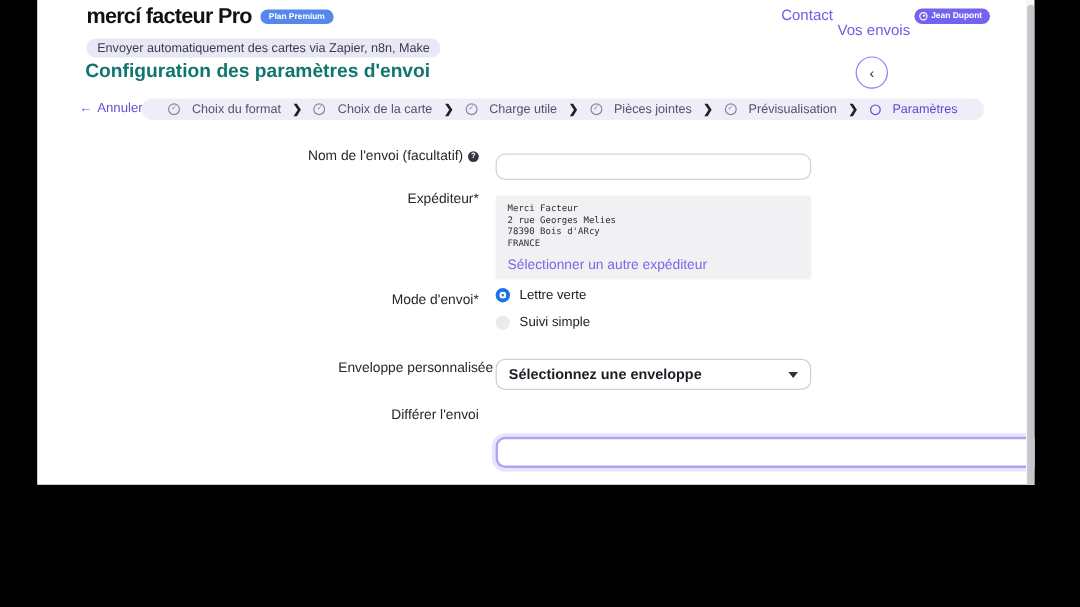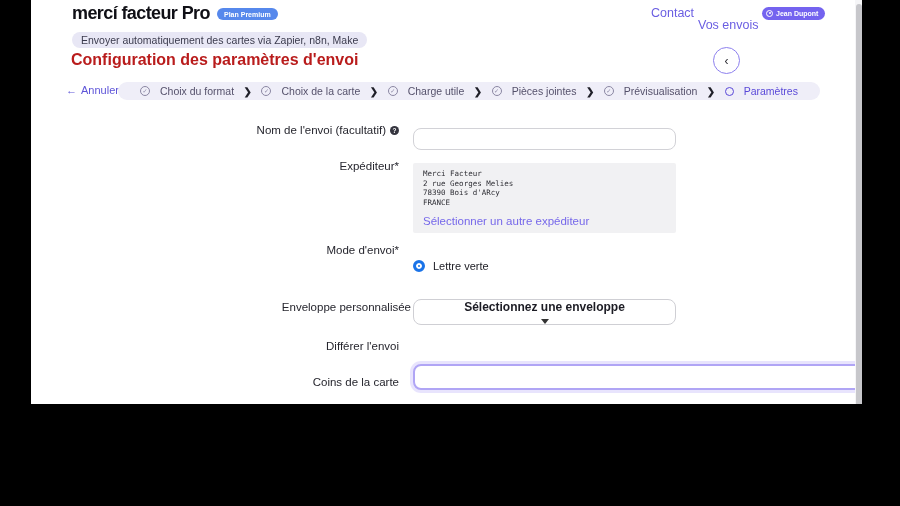--- a/index.html
+++ b/index.html
@@ -15,21 +15,21 @@
   .plan-badge { position:absolute; left:186px; top:8px; height:12px; padding:0 7px; background:#5688ec; color:#fff; font-size:7px; font-weight:700; border-radius:6px; display:flex; align-items:center; }
   .nav-link { position:absolute; top:6px; font-size:12.5px; color:#6a5ee2; cursor:pointer; }
   .nav-contact { left:620px; }
   .nav-envois { left:667px;margin-top:12px; }
   .user-badge { position:absolute; left:731px; top:7px; height:13px; padding:0 7px 0 4px; background:#7463ef; border-radius:7px; display:flex; align-items:center; gap:3px; color:#fff; font-size:7px; font-weight:700; }
   .user-dot { width:7px; height:7px; border-radius:50%; border:1px solid #fff; display:inline-block; position:relative; }
   .user-dot::after { content:""; position:absolute; left:1.5px; top:1px; width:2px; height:2px; border-radius:50%; background:#fff; }
 
   .context-pill { position:absolute; left:41px; top:32px; height:16px; padding:0 9px; background:#e8e7f5; color:#3b3b4d; font-size:10.5px; border-radius:8px; display:flex; align-items:center; }
 
-  .page-title { position:absolute; left:40px; top:51px; font-size:16px; font-weight:700; color:#b91c1c; }
+  .page-title { position:absolute; left:40px; top:51px; font-size:16px; font-weight:700; color:#0f766e; }
   .back-circle { position:absolute; left:682px; top:47px; width:27px; height:27px; border-radius:50%; border:1.4px solid #8d80ee; background:#fff; display:flex; align-items:center; justify-content:center; font-size:12px; color:#2b2b33; cursor:pointer; }
   .save-pill { position:absolute; left:710px; top:47px; width:79px; height:28px; background:#7463ef; border-radius:15px; border:none; color:#fff; font-size:11.5px; font-weight:600; display:flex; align-items:center; justify-content:center; gap:5px; cursor:pointer; font-family:"Liberation Sans", sans-serif; }
   .save-pill .chev { font-size:10px; font-weight:700; }
 
   
   .cancel-link { position:absolute; left:35px; top:84px; font-size:11px; color:#5d54d8; display:flex; align-items:center; gap:4px; cursor:pointer; }
   .stepper-bar { position:absolute; left:87px; top:82px; width:702px; height:18px; background:#efeef8; border-radius:9px; display:flex; align-items:center; justify-content:space-between; padding:0 22px; }
   .step { display:flex; align-items:center; gap:10px; font-size:10.5px; color:#55516b; cursor:pointer; white-space:nowrap; }
   .step.current { color:#5a49d8; font-weight:400; }
   .check-circle { width:10px; height:10px; border-radius:50%; border:1px solid #8b87a3; color:#8b87a3; font-size:6px; line-height:8px; text-align:center; display:inline-block; }
@@ -130,37 +130,40 @@
   <div class="form-label" style="top:160px;">Expéditeur*</div>
   <div class="ctl sender-box" style="top:163px;">
     <div class="sender-address">Merci Facteur
 2 rue Georges Melies
 78390 Bois d'ARcy
 FRANCE</div>
     <span class="sender-link">Sélectionner un autre expéditeur</span>
   </div>
 
   <div class="form-label" style="top:244px;">Mode d'envoi*</div>
-  <div class="ctl radio-row" style="top:260px;align-items:center;">
+  <div class="ctl radio-row" style="top:240px;align-items:center;">
     <span class="radio on"></span>
     <span>Lettre verte</span>
   </div>
+  <div class="ctl radio-row" style="top:263px;">
+    <span class="radio off"></span>
+    <span>Suivi simple</span>
+  </div>
 
   <div class="form-label" style="top:301px;margin-left:12px;">Enveloppe personnalisée</div>
-  <div class="ctl select strong" style="top:299px;flex-direction:column;">
+  <div class="ctl select strong" style="top:299px;">
     <span class="val">Sélectionnez une enveloppe</span>
     <span class="caret-tri"></span>
   </div>
 
   <div class="form-label" style="top:340px;">Différer l'envoi</div>
   <div class="ctl num-input" style="top:338px;">
     
   </div>
 
-  <div class="form-label" style="top:376px;">Coins de la carte</div>
   <div class="ctl select" style="top:374px;gap:36px;">
     <span class="val">Droits</span>
     <span class="caret-chev"></span>
   </div>
 
   <div class="form-label" style="top:421px;">Papier</div>
   <div class="ctl select" style="top:419px;">
     <span class="val">Satiné (standard)</span>
 
   </div>

